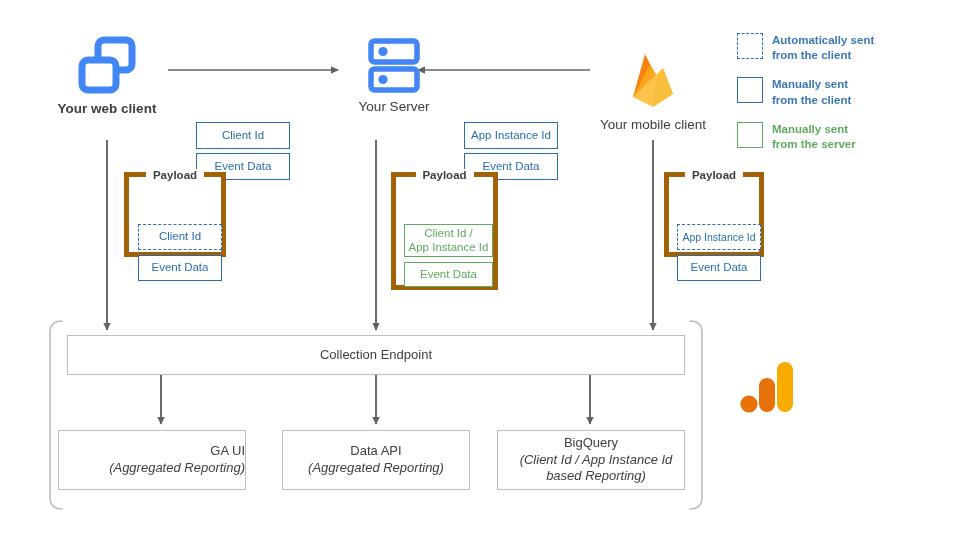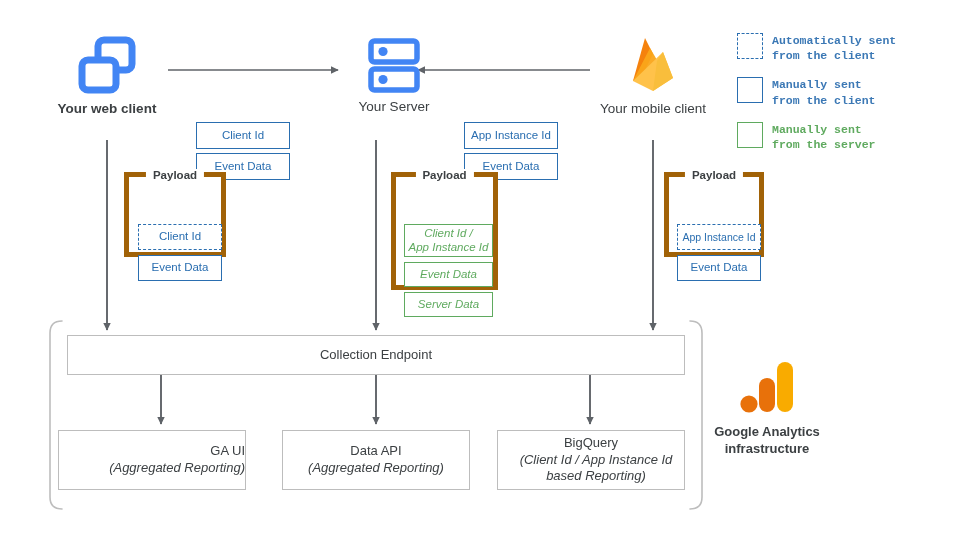--- a/index.html
+++ b/index.html
@@ -39,21 +39,21 @@
     text-align:center;color:#3c4043;font-size:13px;line-height:1.3;
   }
   .grey-box .sub{font-style:italic;}
 
   
   .legend-row{display:flex;align-items:flex-start;}
   .legend-swatch{box-sizing:border-box;width:26px;height:26px;flex:0 0 26px;background:#fff;}
   .legend-swatch.dash{border:1.4px dashed #2a6eb0;}
   .legend-swatch.solid-blue{border:1.4px solid #2a6eb0;}
   .legend-swatch.solid-green{border:1.4px solid #5faa5f;}
-  .legend-text{margin-left:9px;font-size:11.5px;line-height:1.32;font-weight:bold;white-space:nowrap;font-family:Liberation Mono, monospace;}
+  .legend-text{margin-left:9px;font-size:11.5px;line-height:1.32;font-weight:bold;white-space:nowrap;}
   .legend-text.blue{color:#3b78b5;}
   .legend-text.green{color:#5faa5f;}
 
   .ga-label{
     font-size:13px;font-weight:bold;color:#3c4043;text-align:center;line-height:1.3;
   }
   svg{display:block;overflow:visible;}
 </style>
 </head>
 <body>
@@ -92,21 +92,21 @@
 <div class="abs" style="left:340px;top:38px;width:108px;">
   <svg width="54" height="56" viewBox="0 0 54 56" style="margin:0 auto;">
     <rect x="4" y="3" width="46" height="21" rx="3.5" ry="3.5" fill="#fff" stroke="#4285f4" stroke-width="5.5"></rect>
     <circle cx="16" cy="13.5" r="4.6" fill="#4285f4"></circle>
     <rect x="4" y="31" width="46" height="21" rx="3.5" ry="3.5" fill="#fff" stroke="#4285f4" stroke-width="5.5"></rect>
     <circle cx="16" cy="41.5" r="4.6" fill="#4285f4"></circle>
   </svg>
   <div class="node-label" style="margin-top:5px;">Your Server</div>
 </div>
 
-<div class="abs" style="left:588px;top:34px;width:130px;">
+<div class="abs" style="left:588px;top:50px;width:130px;">
   <svg width="60" height="62" viewBox="0 0 60 62" style="margin:0 auto;">
     <path d="M10,47 L22,4 L30,20 L20,40 z" fill="#f5820d"></path>
     <path d="M10,47 L27,14 L34,26 L24,44 z" fill="#faa51a" opacity=".95"></path>
     <path d="M10,47 L40,18 L50,44 L30,57 z" fill="#ffc24a"></path>
     <path d="M30,57 L50,44 L40,18 L34,27 z" fill="#f9be3c"></path>
   </svg>
   <div class="node-label" style="margin-top:5px;">Your mobile client</div>
 </div>
 
 <div class="abs" style="left:196px;top:85px;">
@@ -122,27 +122,26 @@
 <div class="payload abs" style="left:124px;top:172px;width:102px;height:85px;">
   <div class="payload-title">Payload</div>
   <div style="padding:10px 9px 0;">
     <div class="chip blue-dash" style="width:84px;height:26px;">Client Id</div>
     <div class="chip blue" style="width:84px;height:26px;margin-top:5px;">Event Data</div>
   </div>
 </div>
 
 <div class="payload abs" style="left:391px;top:172px;width:107px;height:118px;">
   <div class="payload-title">Payload</div>
-  <div style="padding:10px 8px 0;font-style:italic;">
+  <div style="padding:10px 8px 0;">
     <div class="chip green" style="width:89px;height:33px;">
       <span style="white-space:pre-line;">Client Id /
 App Instance Id</span>
     </div>
     <div class="chip green" style="width:89px;height:25px;margin-top:5px;">Event Data</div>
-    <div class="chip green" style="width:89px;height:25px;margin-top:5px;">Server Data</div>
   </div>
 </div>
 
 <div class="payload abs" style="left:664px;top:172px;width:100px;height:85px;">
   <div class="payload-title">Payload</div>
   <div style="padding:10px 8px 0;">
     <div class="chip blue-dash" style="width:84px;height:26px;font-size:10.5px;">App Instance Id</div>
     <div class="chip blue" style="width:84px;height:26px;margin-top:5px;">Event Data</div>
   </div>
 </div>
@@ -184,15 +183,13 @@
   <span class="sub" style="white-space:pre-line;margin-left:10px;">(Client Id / App Instance Id
 based Reporting)</span>
 </div>
 
 <div class="abs" style="left:700px;top:360px;width:134px;">
   <svg width="56" height="58" viewBox="0 0 56 58" style="margin:0 auto;">
     <rect x="38" y="2" width="16" height="50" rx="8" ry="8" fill="#f9ab00"></rect>
     <rect x="20" y="18" width="16" height="34" rx="8" ry="8" fill="#e8710a"></rect>
     <circle cx="10" cy="44" r="8.6" fill="#e8710a"></circle>
   </svg>
-  <div class="ga-label" style="margin-top:6px;white-space:pre-line;">Google Analytics
-infrastructure</div>
 </div>
 
 </body></html>

